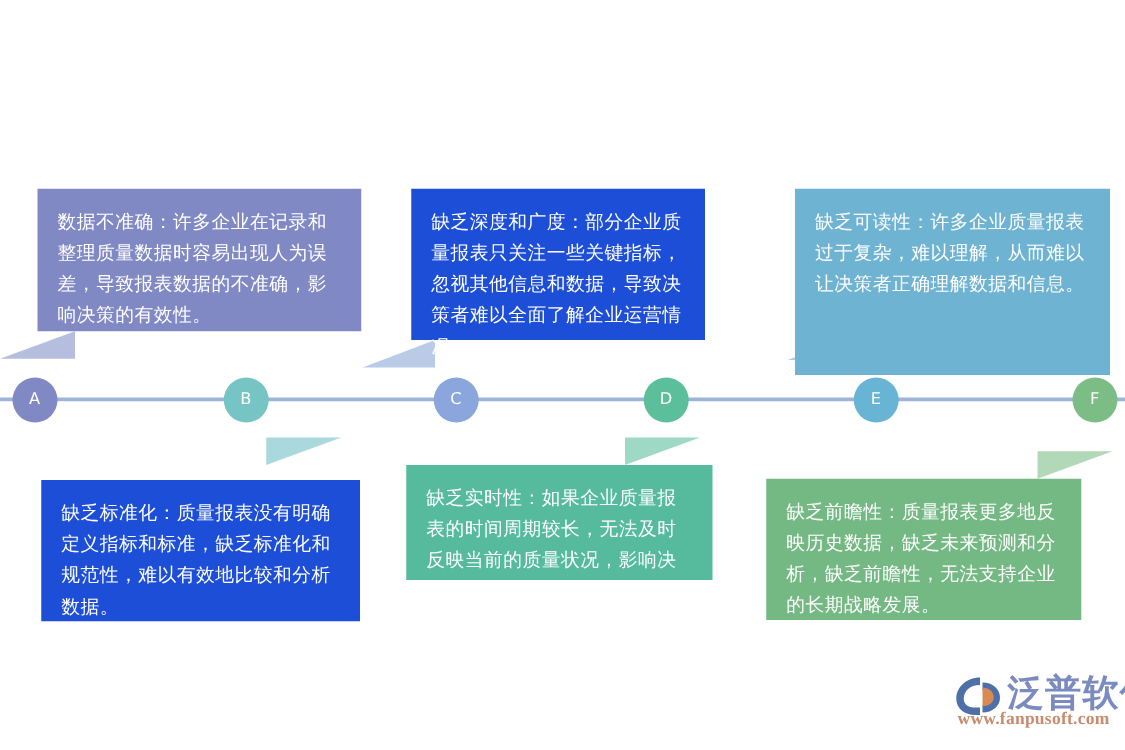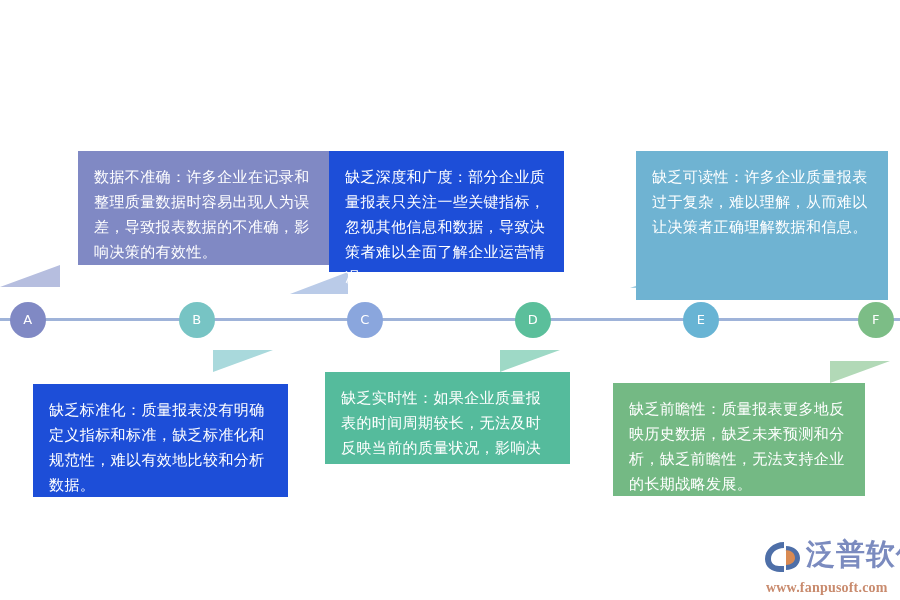--- a/index.html
+++ b/index.html
@@ -85,21 +85,21 @@
     font-size: 29px;
     font-weight: bold;
     color: #7b8bbf;
     letter-spacing: 1px;
     line-height: 34px;
     white-space: nowrap;
   }
   .logo-url {
     position: absolute;
     left: 4px;
-    top: 44px;
+    top: 32px;
     font-size: 14px;
     font-weight: bold;
     color: #c98b6e;
     font-family: "Liberation Serif", "DejaVu Serif", serif;
     letter-spacing: 0.2px;
     white-space: nowrap;
   }
 </style>
 </head>
 <body>
@@ -112,21 +112,21 @@
       <div class="node" style="left: 10px; background: rgb(128, 137, 196);">A</div>
       <div class="node" style="left: 179px; background: rgb(119, 196, 196);">B</div>
       <div class="node" style="left: 347px; background: rgb(138, 166, 221);">C</div>
       <div class="node" style="left: 515px; background: rgb(91, 191, 155);">D</div>
       <div class="node" style="left: 683px; background: rgb(104, 180, 212);">E</div>
       <div class="node" style="left: 858px; background: rgb(124, 189, 134);">F</div>
     </div>
 
   <div id="boxes-layer">
       <div class="tail" style="left: 0px; top: 265px; border-top: 22px solid transparent; border-bottom: 0px solid transparent; border-right: 60px solid rgb(182, 190, 223);"></div>
-      <div class="box" style="left: 30px; top: 151px; width: 259px; height: 114px; background: rgb(128, 137, 196); margin-left: 48px;">
+      <div class="box" style="left: 30px; top: 151px; width: 259px; height: 114px; background: rgb(128, 137, 196);">
         <span class="box-text">数据不准确：许多企业在记录和整理质量数据时容易出现人为误差，导致报表数据的不准确，影响决策的有效性。</span>
       </div>
       <div class="tail" style="left: 290px; top: 272px; border-top: 22px solid transparent; border-bottom: 0px solid transparent; border-right: 58px solid rgb(186, 203, 232);"></div>
       <div class="box" style="left: 329px; top: 151px; width: 235px; height: 121px; background: #1d4ed8;">
         <span class="box-text">缺乏深度和广度：部分企业质量报表只关注一些关键指标，忽视其他信息和数据，导致决策者难以全面了解企业运营情况。</span>
       </div>
       <div class="tail" style="left: 630px; top: 266px; border-top: 22px solid transparent; border-bottom: 0px solid transparent; border-right: 60px solid rgb(166, 207, 226);"></div>
       <div class="box" style="left: 636px; top: 151px; width: 252px; height: 149px; background: rgb(111, 179, 210);">
         <span class="box-text">缺乏可读性：许多企业质量报表过于复杂，难以理解，从而难以让决策者正确理解数据和信息。</span>
       </div>

